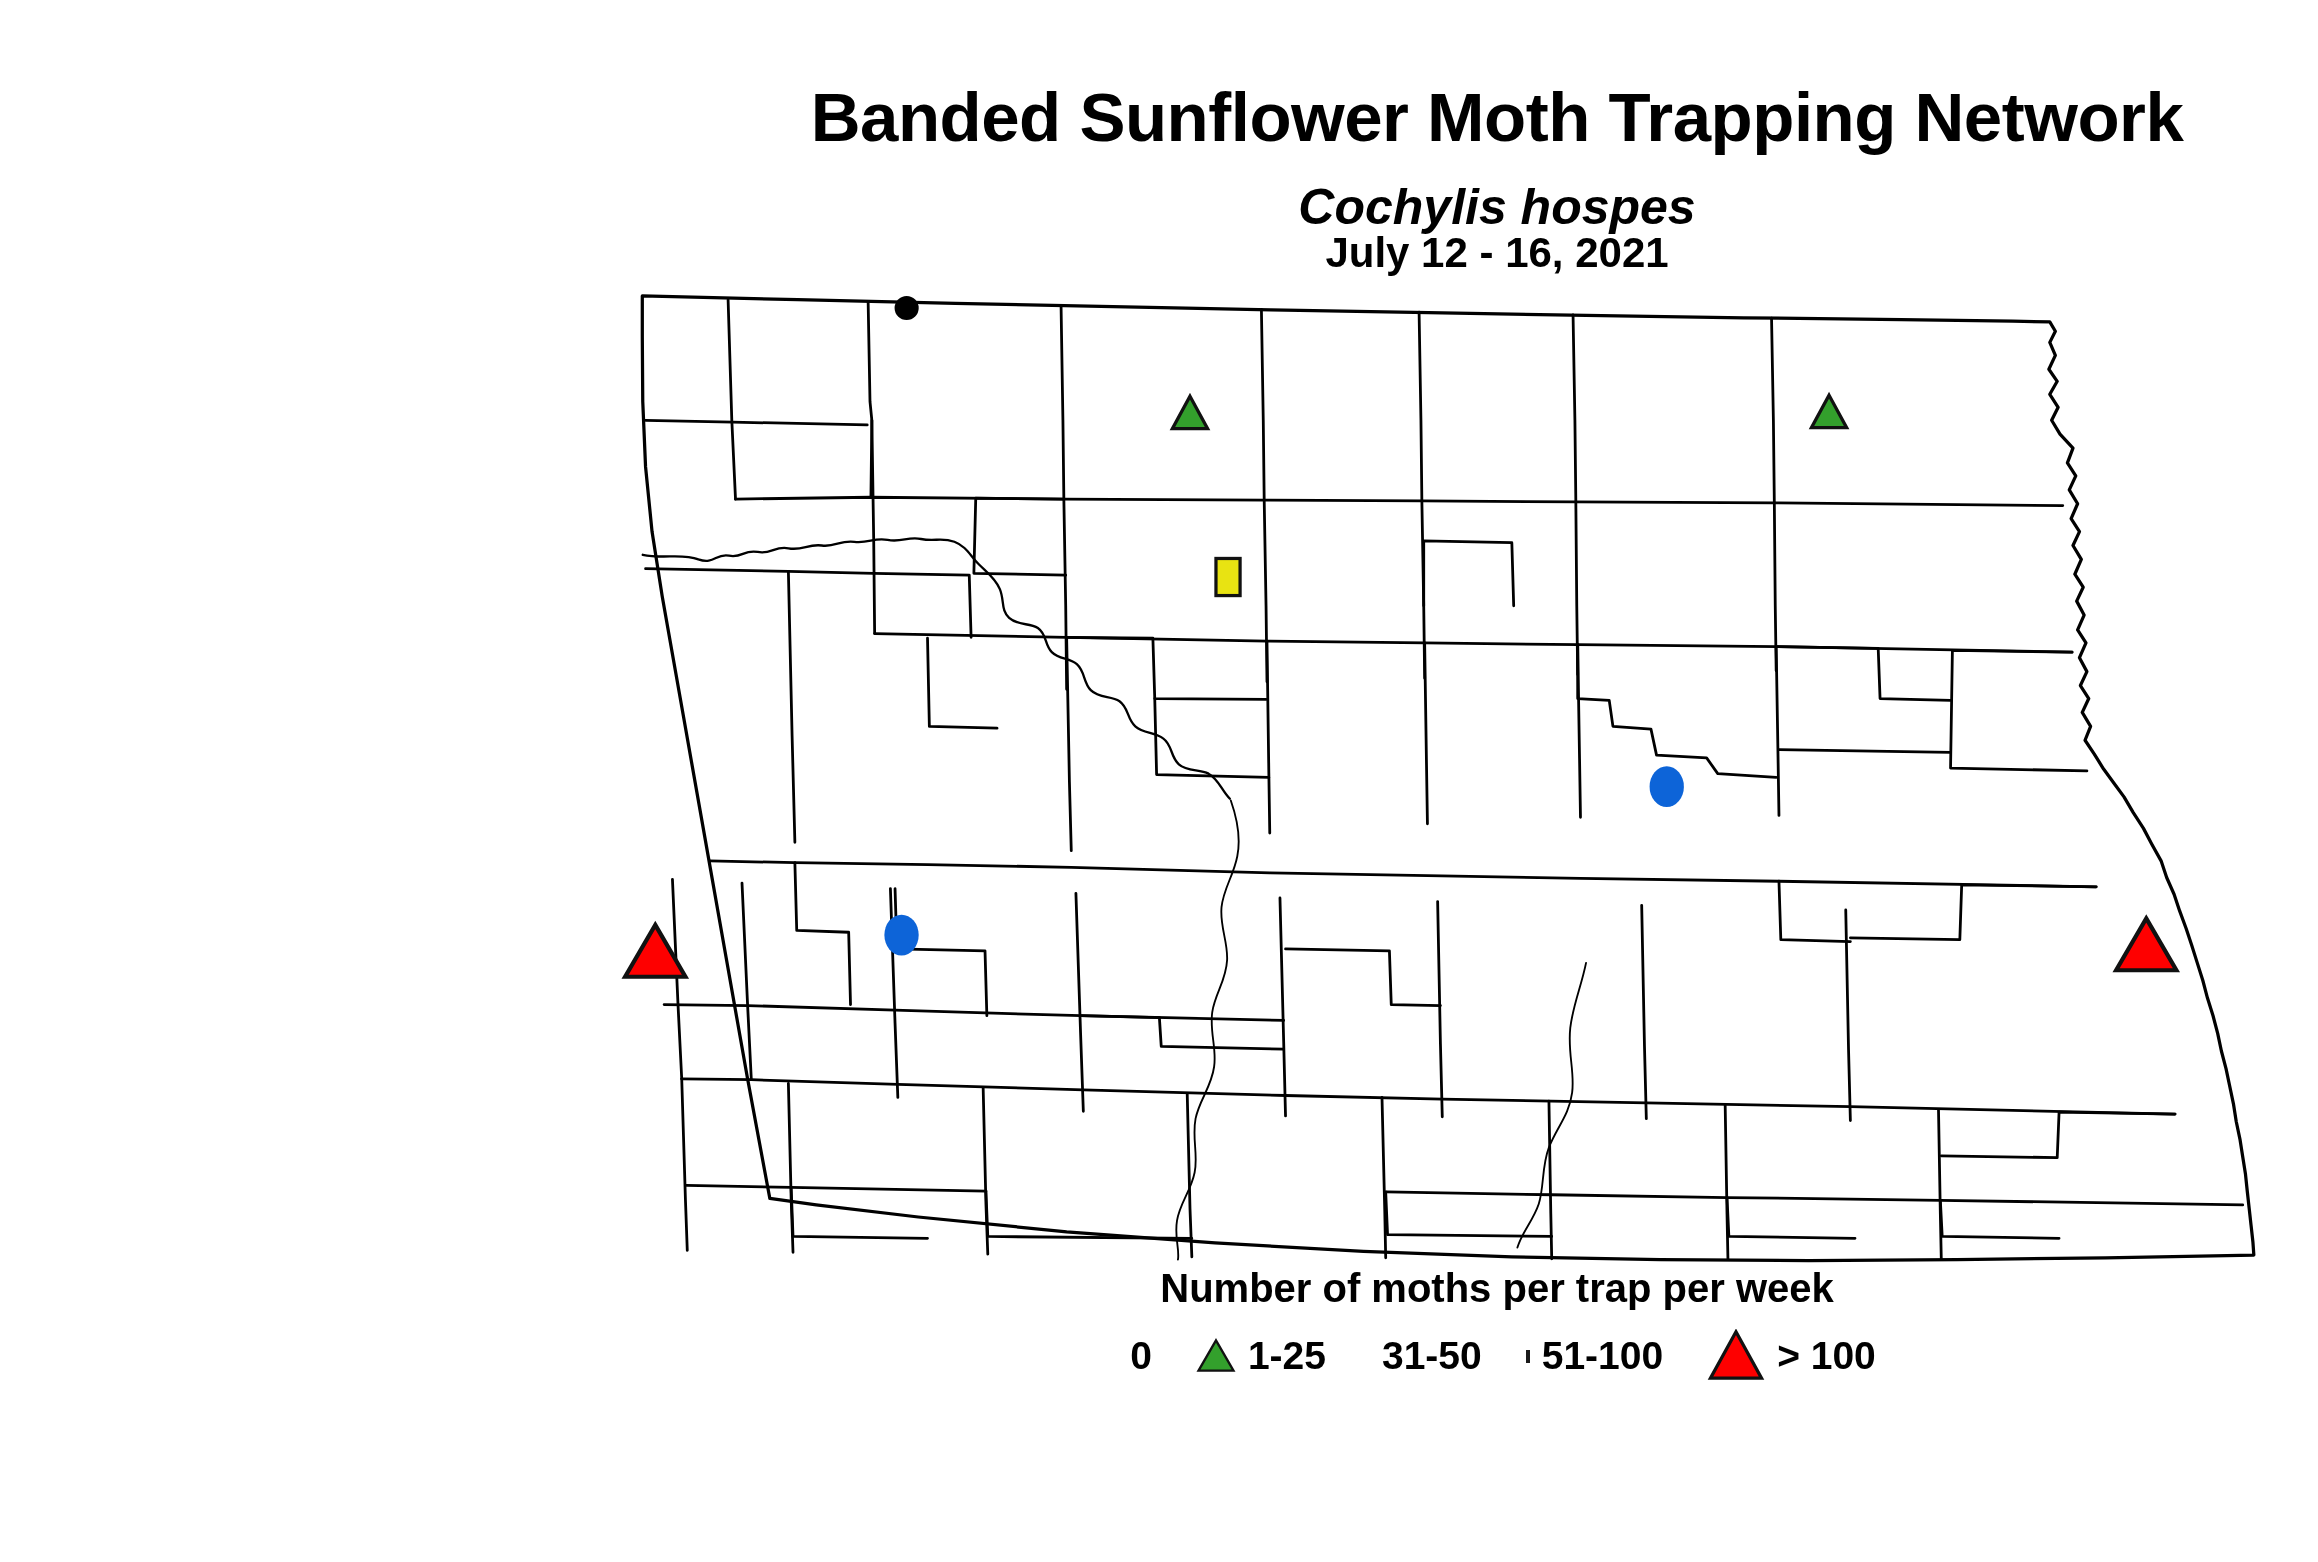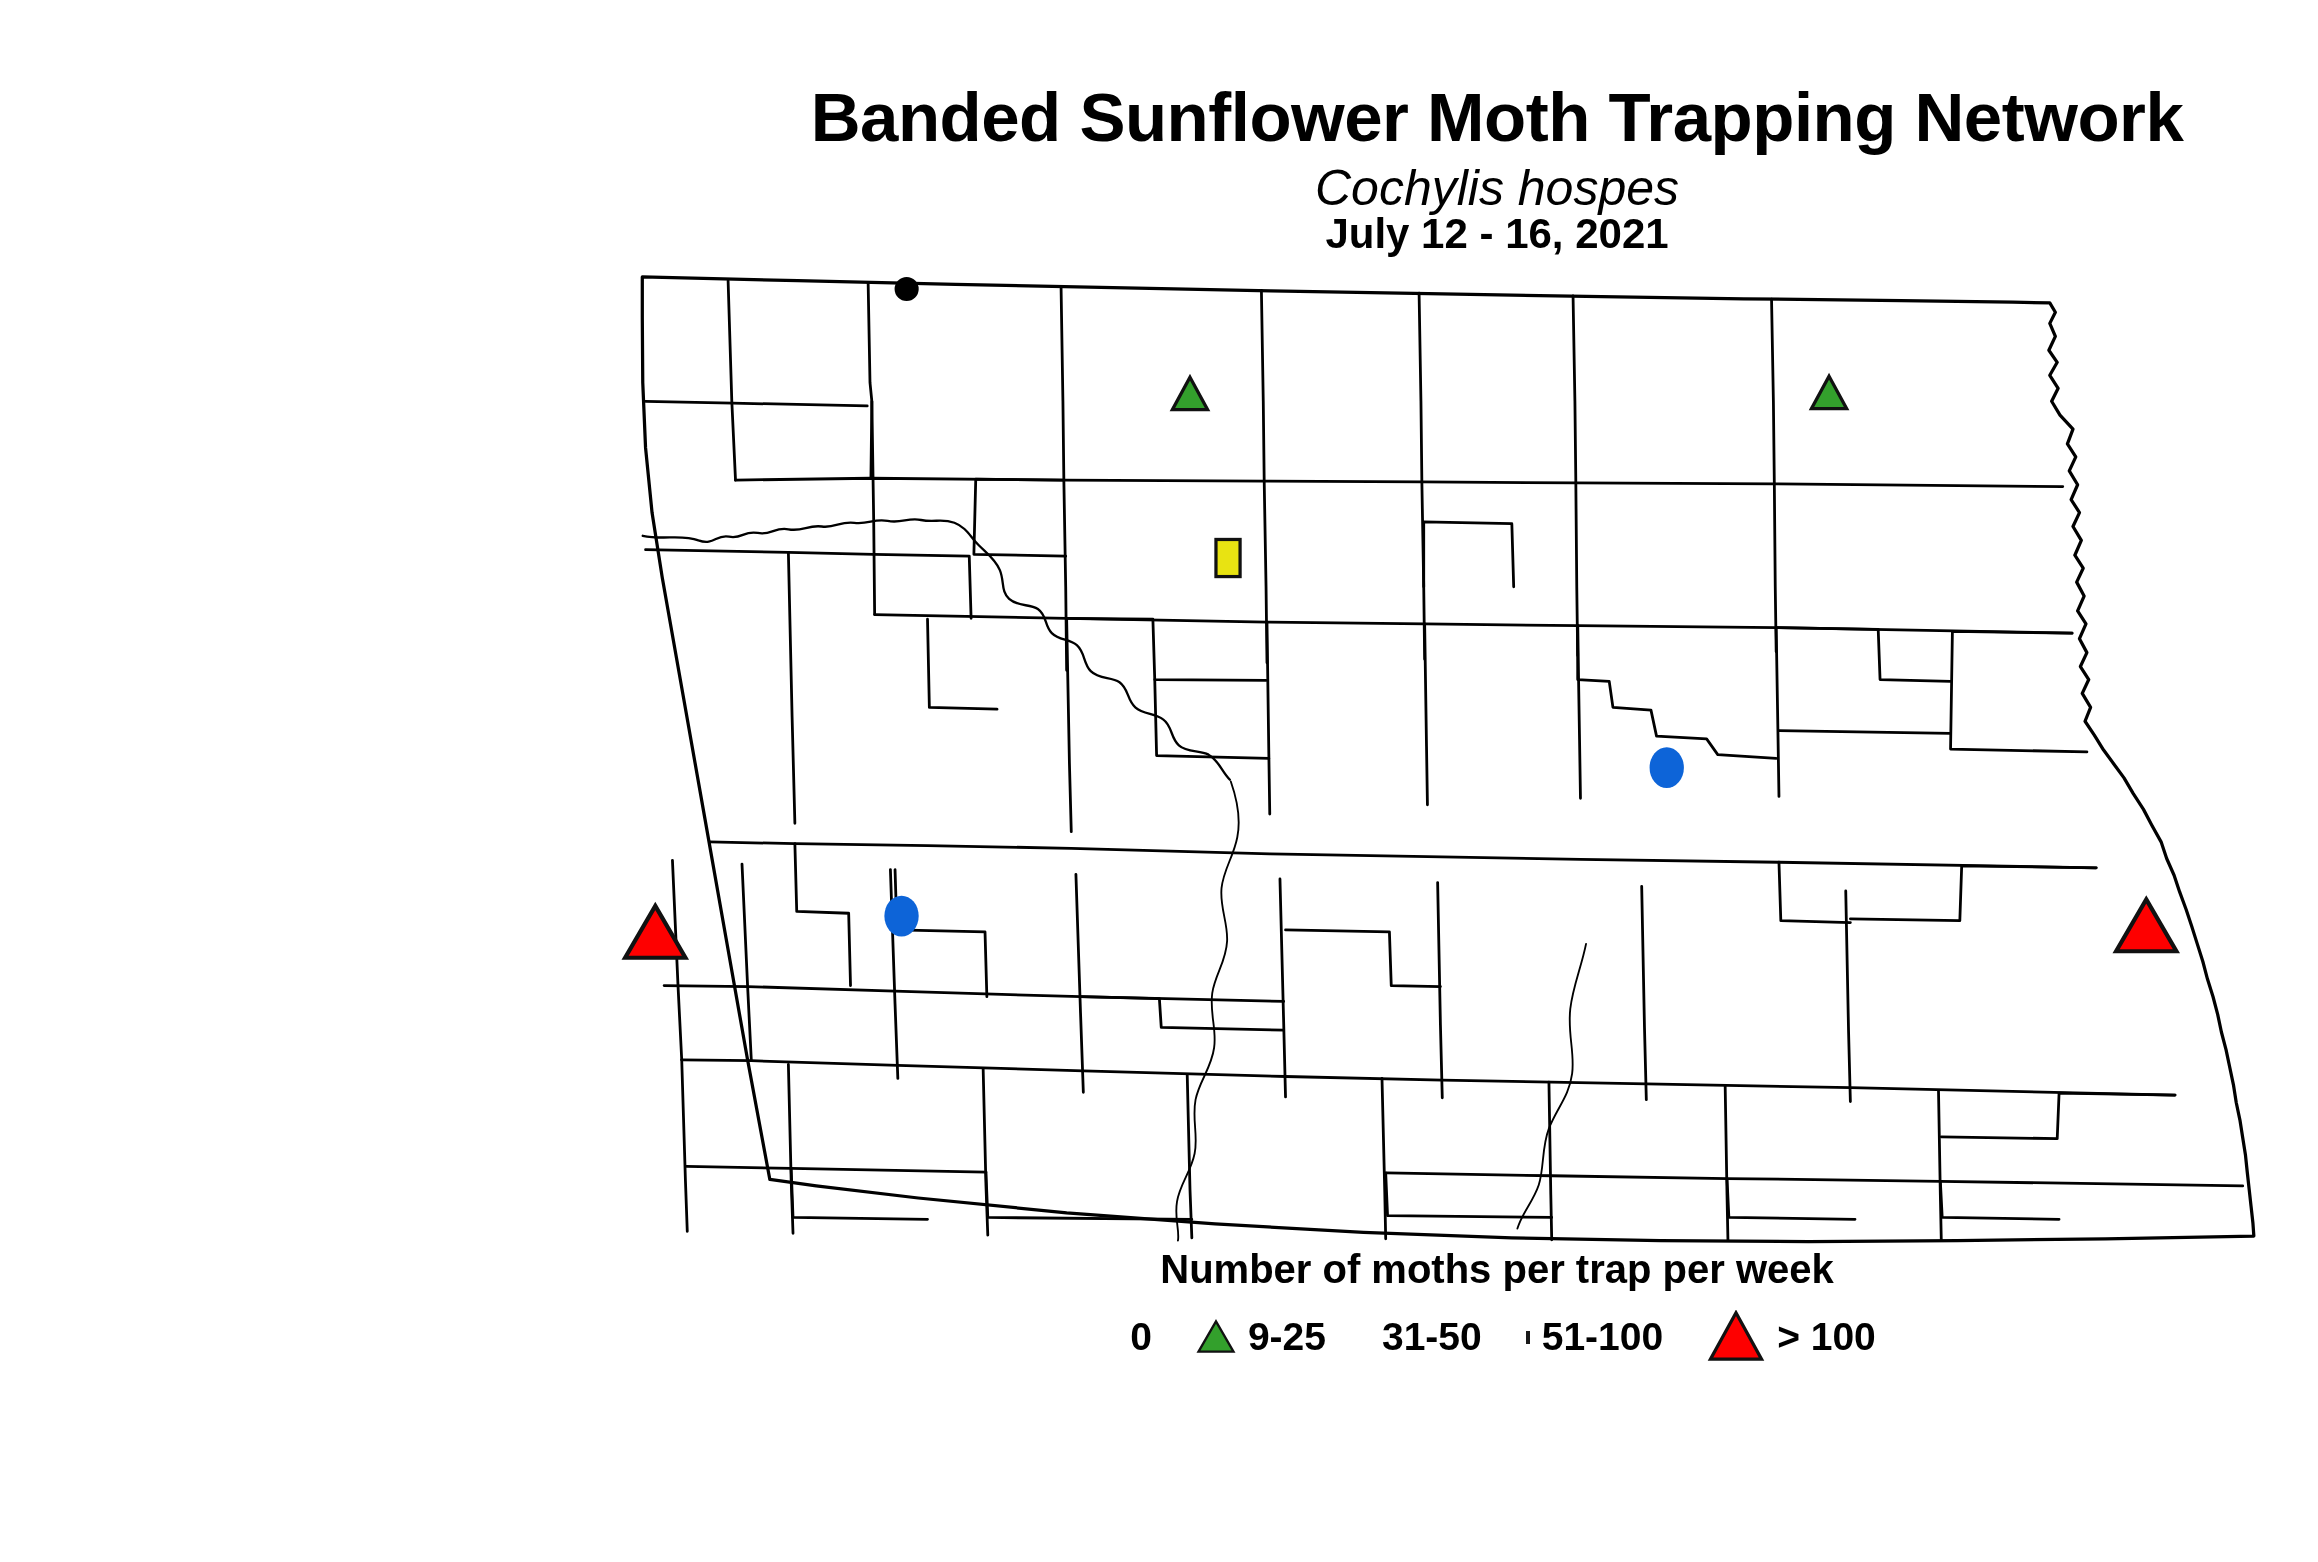--- a/index.html
+++ b/index.html
@@ -25,24 +25,24 @@
   .title {
     font-size: 69px;
     font-weight: bold;
     letter-spacing: -0.5px;
     line-height: 1.0;
     margin-top: 83px;
     text-align: center;
   }
   .subtitle {
     font-size: 50px;
-    font-weight: normal;
+    font-weight: bold;
     font-style: italic;
     line-height: 1.0;
-    margin-top: 11px;
+    margin-top: 30px;
     text-align: right;
   }
   .daterange {
     font-size: 42px;
     font-weight: bold;
     line-height: 1.0;
     text-align: center;
   }
   #map-wrap {
     position: relative;
@@ -291,21 +291,21 @@
       </span>
       <span class="legend-label">0</span>
     </div>
 
     <div class="legend-item">
       <span class="sw tri-wrap">
         <svg width="40" height="35" viewBox="0 0 86 76" aria-hidden="true">
           <polygon points="43,5 81,71 5,71" fill="#33a02c" stroke="#111111" stroke-width="5"></polygon>
         </svg>
       </span>
-      <span class="legend-label">9-25</span>
+      <span class="legend-label">1-25</span>
     </div>
 
     <div class="legend-item">
       <span class="sw">
         <span class="sw-circle"></span>
       </span>
       <span class="legend-label">31-50</span>
     </div>
 
     <div class="legend-item">

